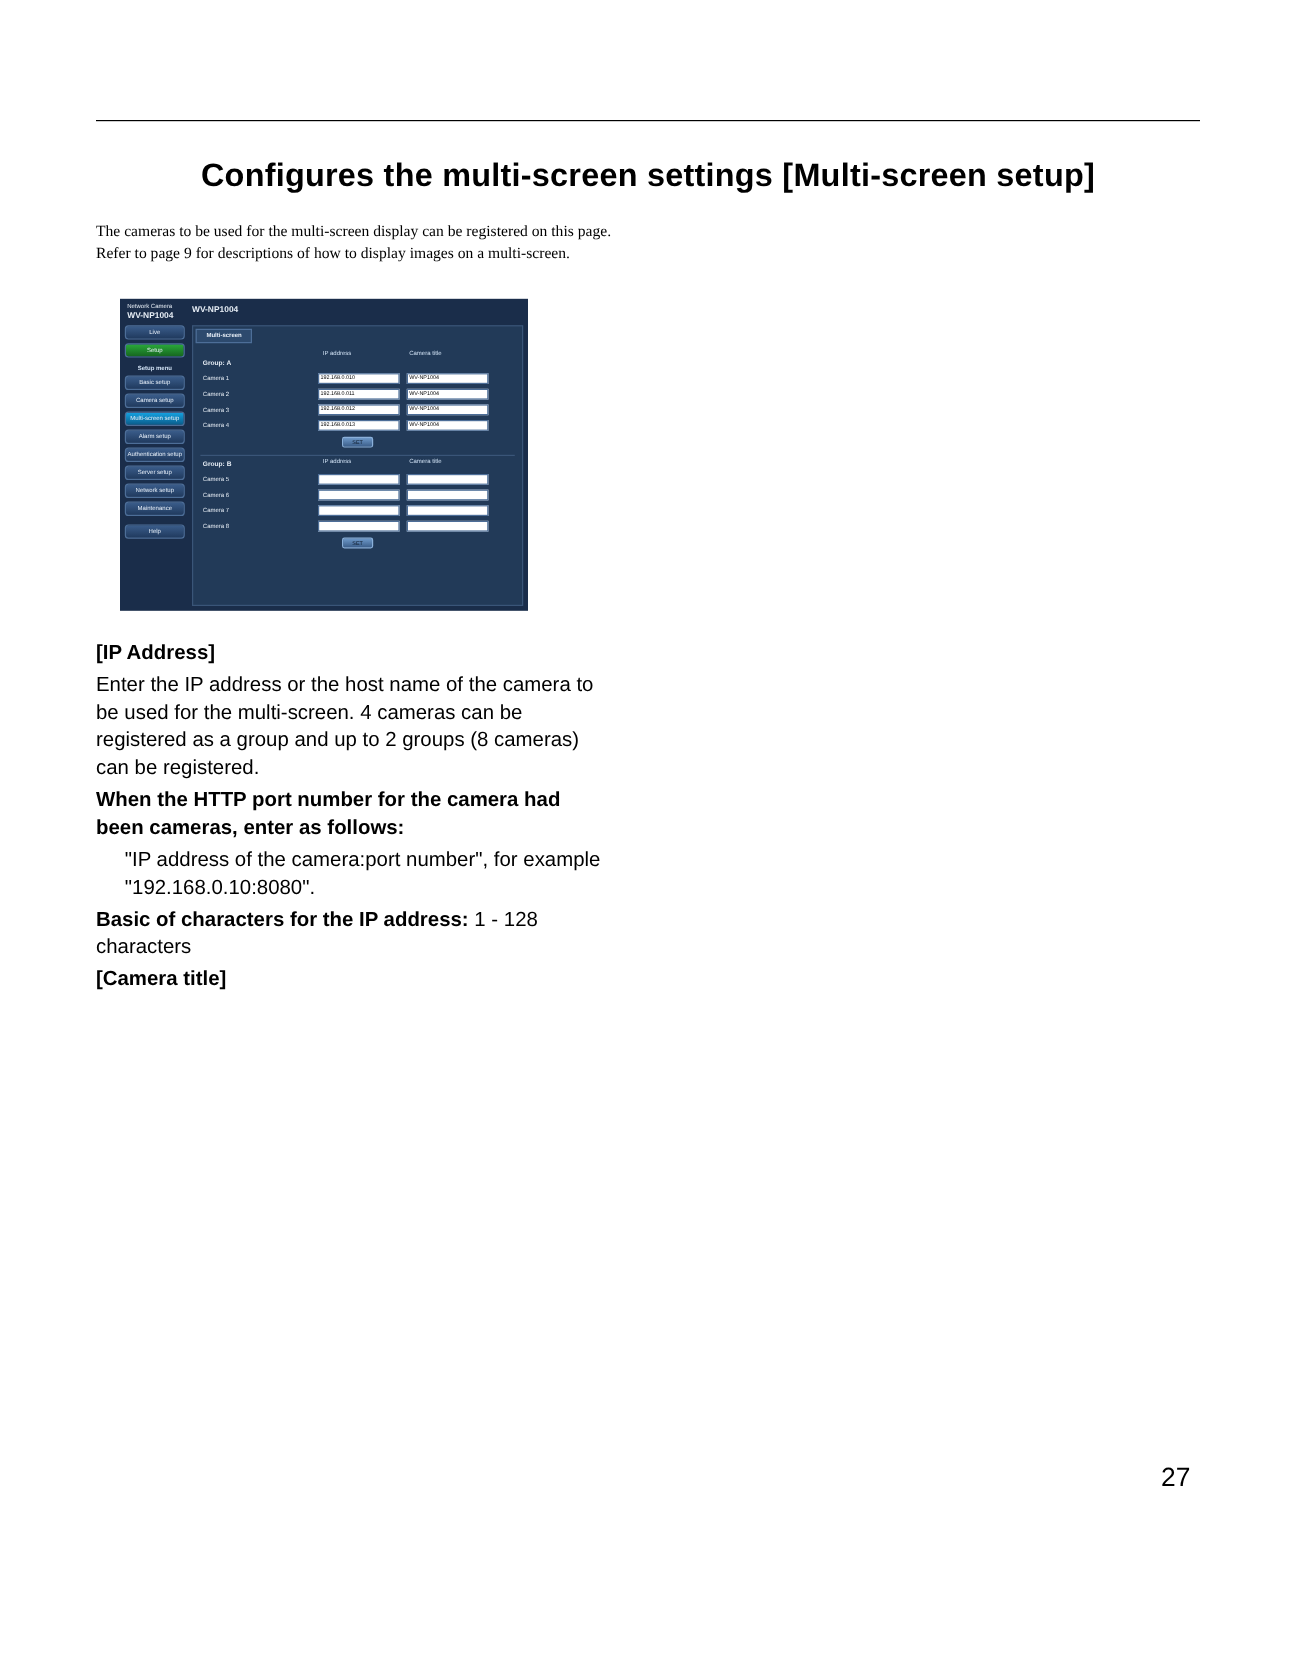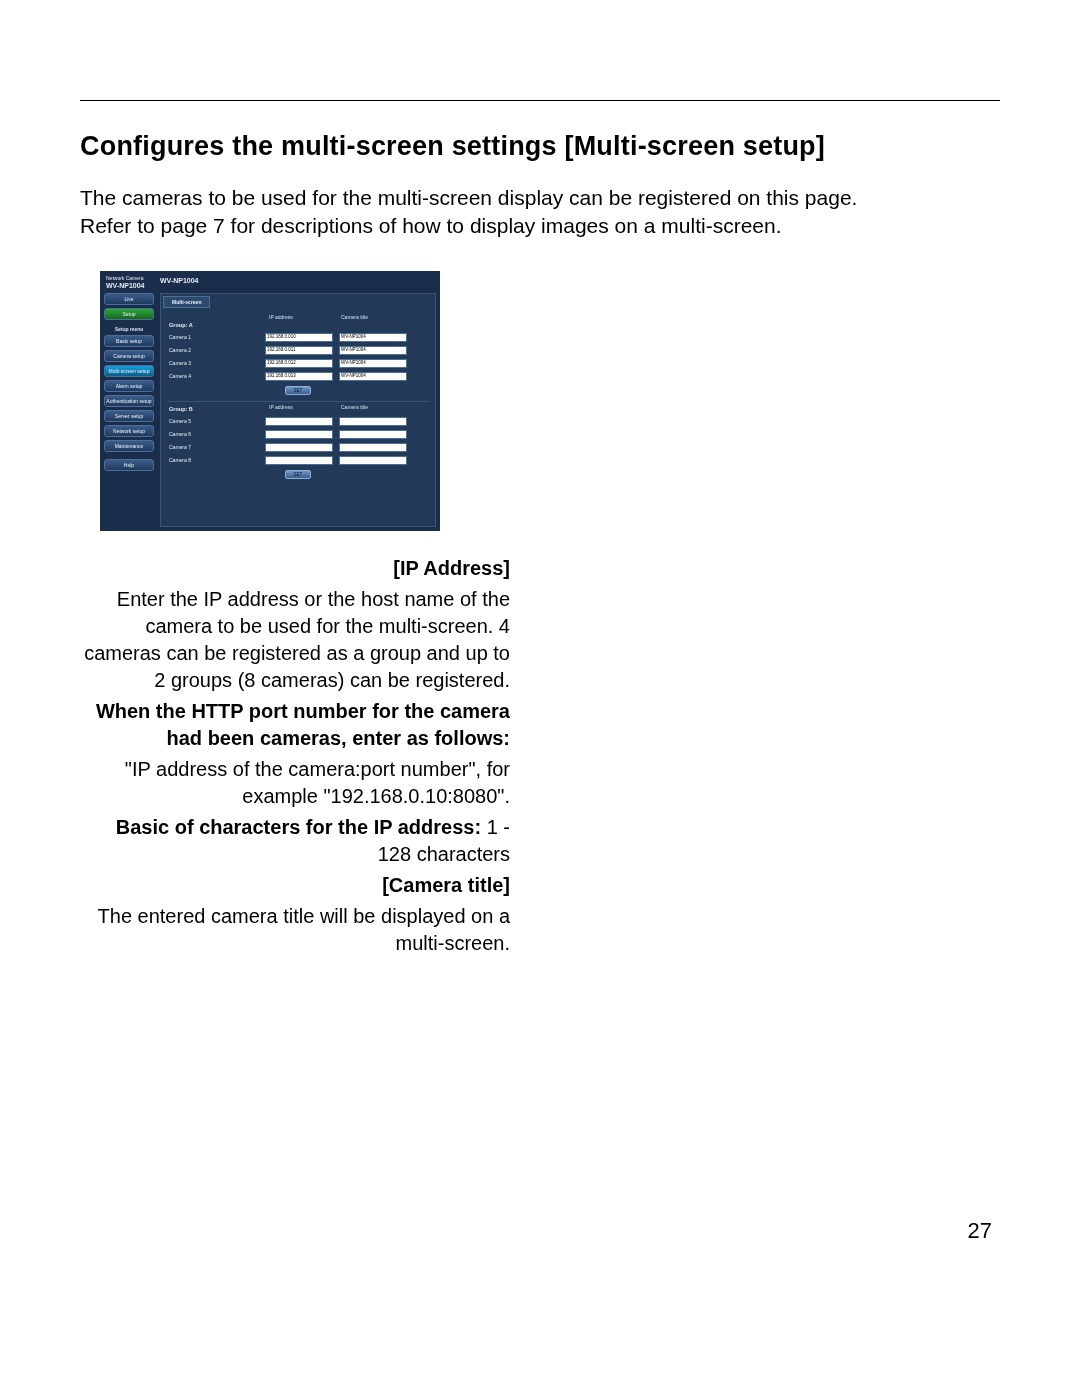--- a/index.html
+++ b/index.html
@@ -18,25 +18,27 @@
   }
   .rule {
     border-top: 1px solid #000;
     margin: 0 0 30px 0;
   }
   h1.title {
     font-size: 27px;
     font-weight: bold;
     margin: 0 0 22px 0;
     letter-spacing: 0.2px;
+    text-align: center;
   }
   .intro {
-    font-size: 21px;
+    font-size: 13px;
     line-height: 1.35;
     margin: 0 0 30px 0;
+    font-family: Liberation Serif, serif;
   }
   
   .shot {
     width: 340px;
     height: 260px;
     background: #1a2d4a;
     margin: 0 0 24px 20px;
     color: #e6edf5;
     font-size: 5.5px;
     position: relative;
@@ -138,23 +140,22 @@
     border-radius: 2px;
     font-size: 4.5px;
     text-align: center;
     padding: 1px 0;
     color: #0a1525;
   }
   .shot hr { border: none; border-top: 1px solid #3a5578; margin: 2px 6px;}
   
   .body {
     width: 430px;
-    font-size: 20px;
+    font-size: 17px;
     line-height: 1.35;
-    text-align: right;
   }
   .body p { margin: 0 0 4px 0;}
   .body .hb { font-weight: bold; }
   .body .indent { margin-left: 24px;}
   .body .sp { }
   .pgnum {
     position: absolute;
     right: 88px;
     bottom: 56px;
     font-size: 22px;
@@ -163,21 +164,21 @@
 </head>
 <body>
 
 <div class="page">
   <div class="rule"></div>
 
   <h1 class="title">Configures the multi-screen settings [Multi-screen setup]</h1>
 
   <div class="intro">
     <span>The cameras to be used for the multi-screen display can be registered on this page.</span><br>
-    <span>Refer to page 7 for descriptions of how to display images on a multi-screen.</span>
+    <span>Refer to page 9 for descriptions of how to display images on a multi-screen.</span>
   </div>
 
   <div class="shot">
     <div class="brand">
       <span>Network Camera</span><br>
       <span class="model">WV-NP1004</span>
     </div>
     <div class="topmodel">WV-NP1004</div>
 
     <div class="side">
@@ -263,17 +264,16 @@
   </div>
 
   <div class="body">
     <p><span class="hb">[IP Address]</span></p>
     <p>Enter the IP address or the host name of the camera to be used for the multi-screen. 4 cameras can be registered as a group and up to 2 groups (8 cameras) can be registered.</p>
     <p><span class="hb">When the HTTP port number for the camera had been cameras, enter as follows:</span></p>
     <p class="indent">"IP address of the camera:port number", for example "192.168.0.10:8080".</p>
     <p><span class="hb">Basic of characters for the IP address: </span><span>1 - 128 characters</span></p>
 
     <p class="sp"><span class="hb">[Camera title]</span></p>
-    <p>The entered camera title will be displayed on a multi-screen.</p>
   </div>
 
   <div class="pgnum">27</div>
 </div>
 
 </body></html>

